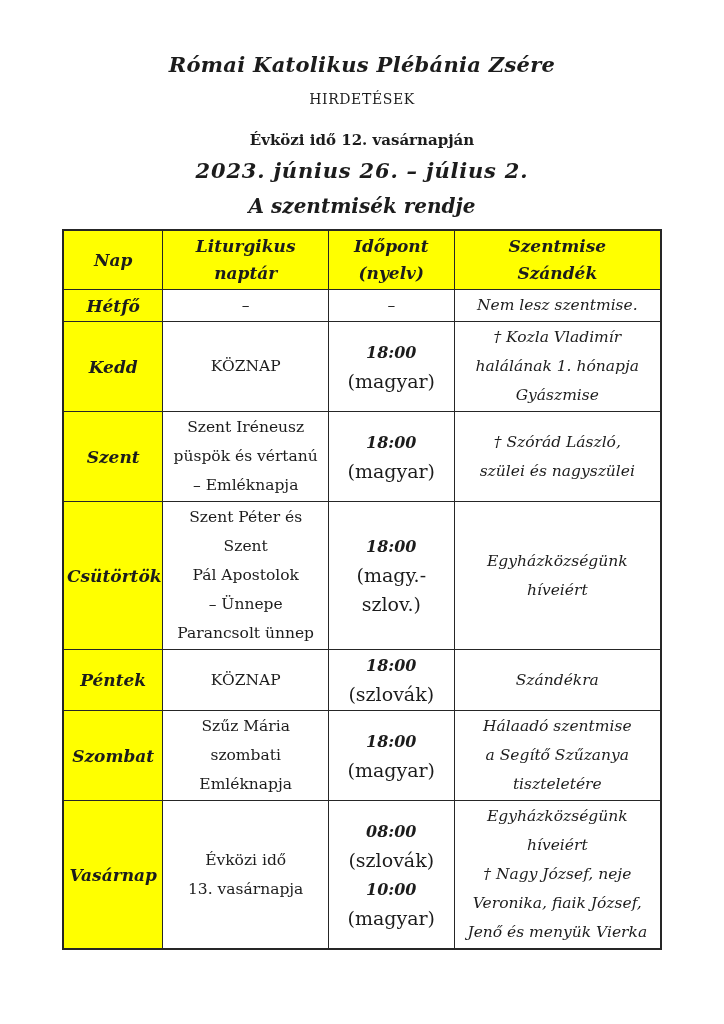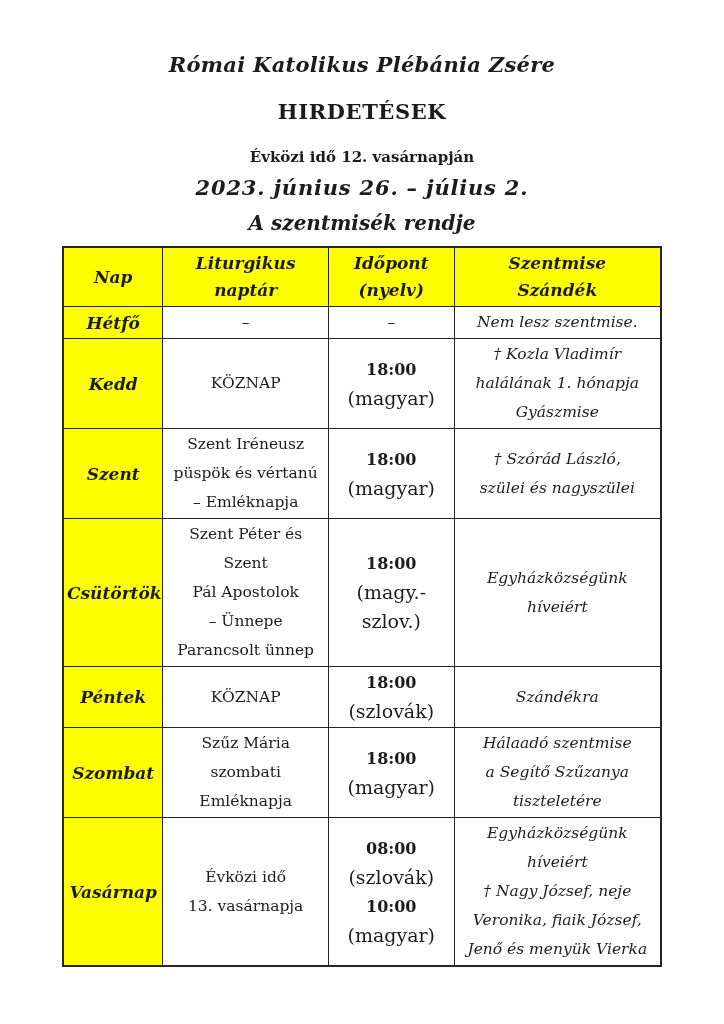--- a/index.html
+++ b/index.html
@@ -17,21 +17,21 @@
     font-family: "DejaVu Serif", "Liberation Serif", serif;
     overflow: hidden;
   }
   .page { width: 724px; height: 1024px; }
   .hdr { text-align: center; padding-top: 52px; }
   .t-parish {
     font-size: 21px; font-weight: bold; font-style: italic;
     letter-spacing: 0.3px;
   }
   .t-announce {
-    font-size: 21px; font-weight: bold; margin-top: 22px;
+    font-size: 14px; font-weight: normal; margin-top: 14px;
     letter-spacing: 0.6px;
   }
   .t-week {
     font-size: 15px; font-weight: bold; margin-top: 24px;
   }
   .t-dates {
     font-size: 21px; font-weight: bold; font-style: italic; margin-top: 9px;
     letter-spacing: 0.8px;
   }
   .t-order {
@@ -59,21 +59,21 @@
     padding: 2px 3px;
   }
   .hline { display: block; line-height: 27px; }
   td.day-cell {
     background: var(--hl);
     font-weight: bold;
     font-style: italic;
     font-size: 17px;
   }
   .cal-line  { line-height: 29px; font-size: 15.5px; }
-  .time-value { line-height: 29px; font-size: 16px; font-weight: bold; }
+  .time-value { line-height: 29px; font-size: 16px; font-weight: bold; font-style: italic; }
   .time-value.dash { font-weight: normal; font-style: normal; font-size: 15.5px; }
   .lang-line { line-height: 29px; font-size: 19px; }
   .intent-line { line-height: 29px; font-size: 15.5px; font-style: italic; }
 </style>
 </head>
 <body>
 
 <div class="page">
   <div class="hdr">
     <div class="t-parish">Római Katolikus Plébánia Zsére</div>

